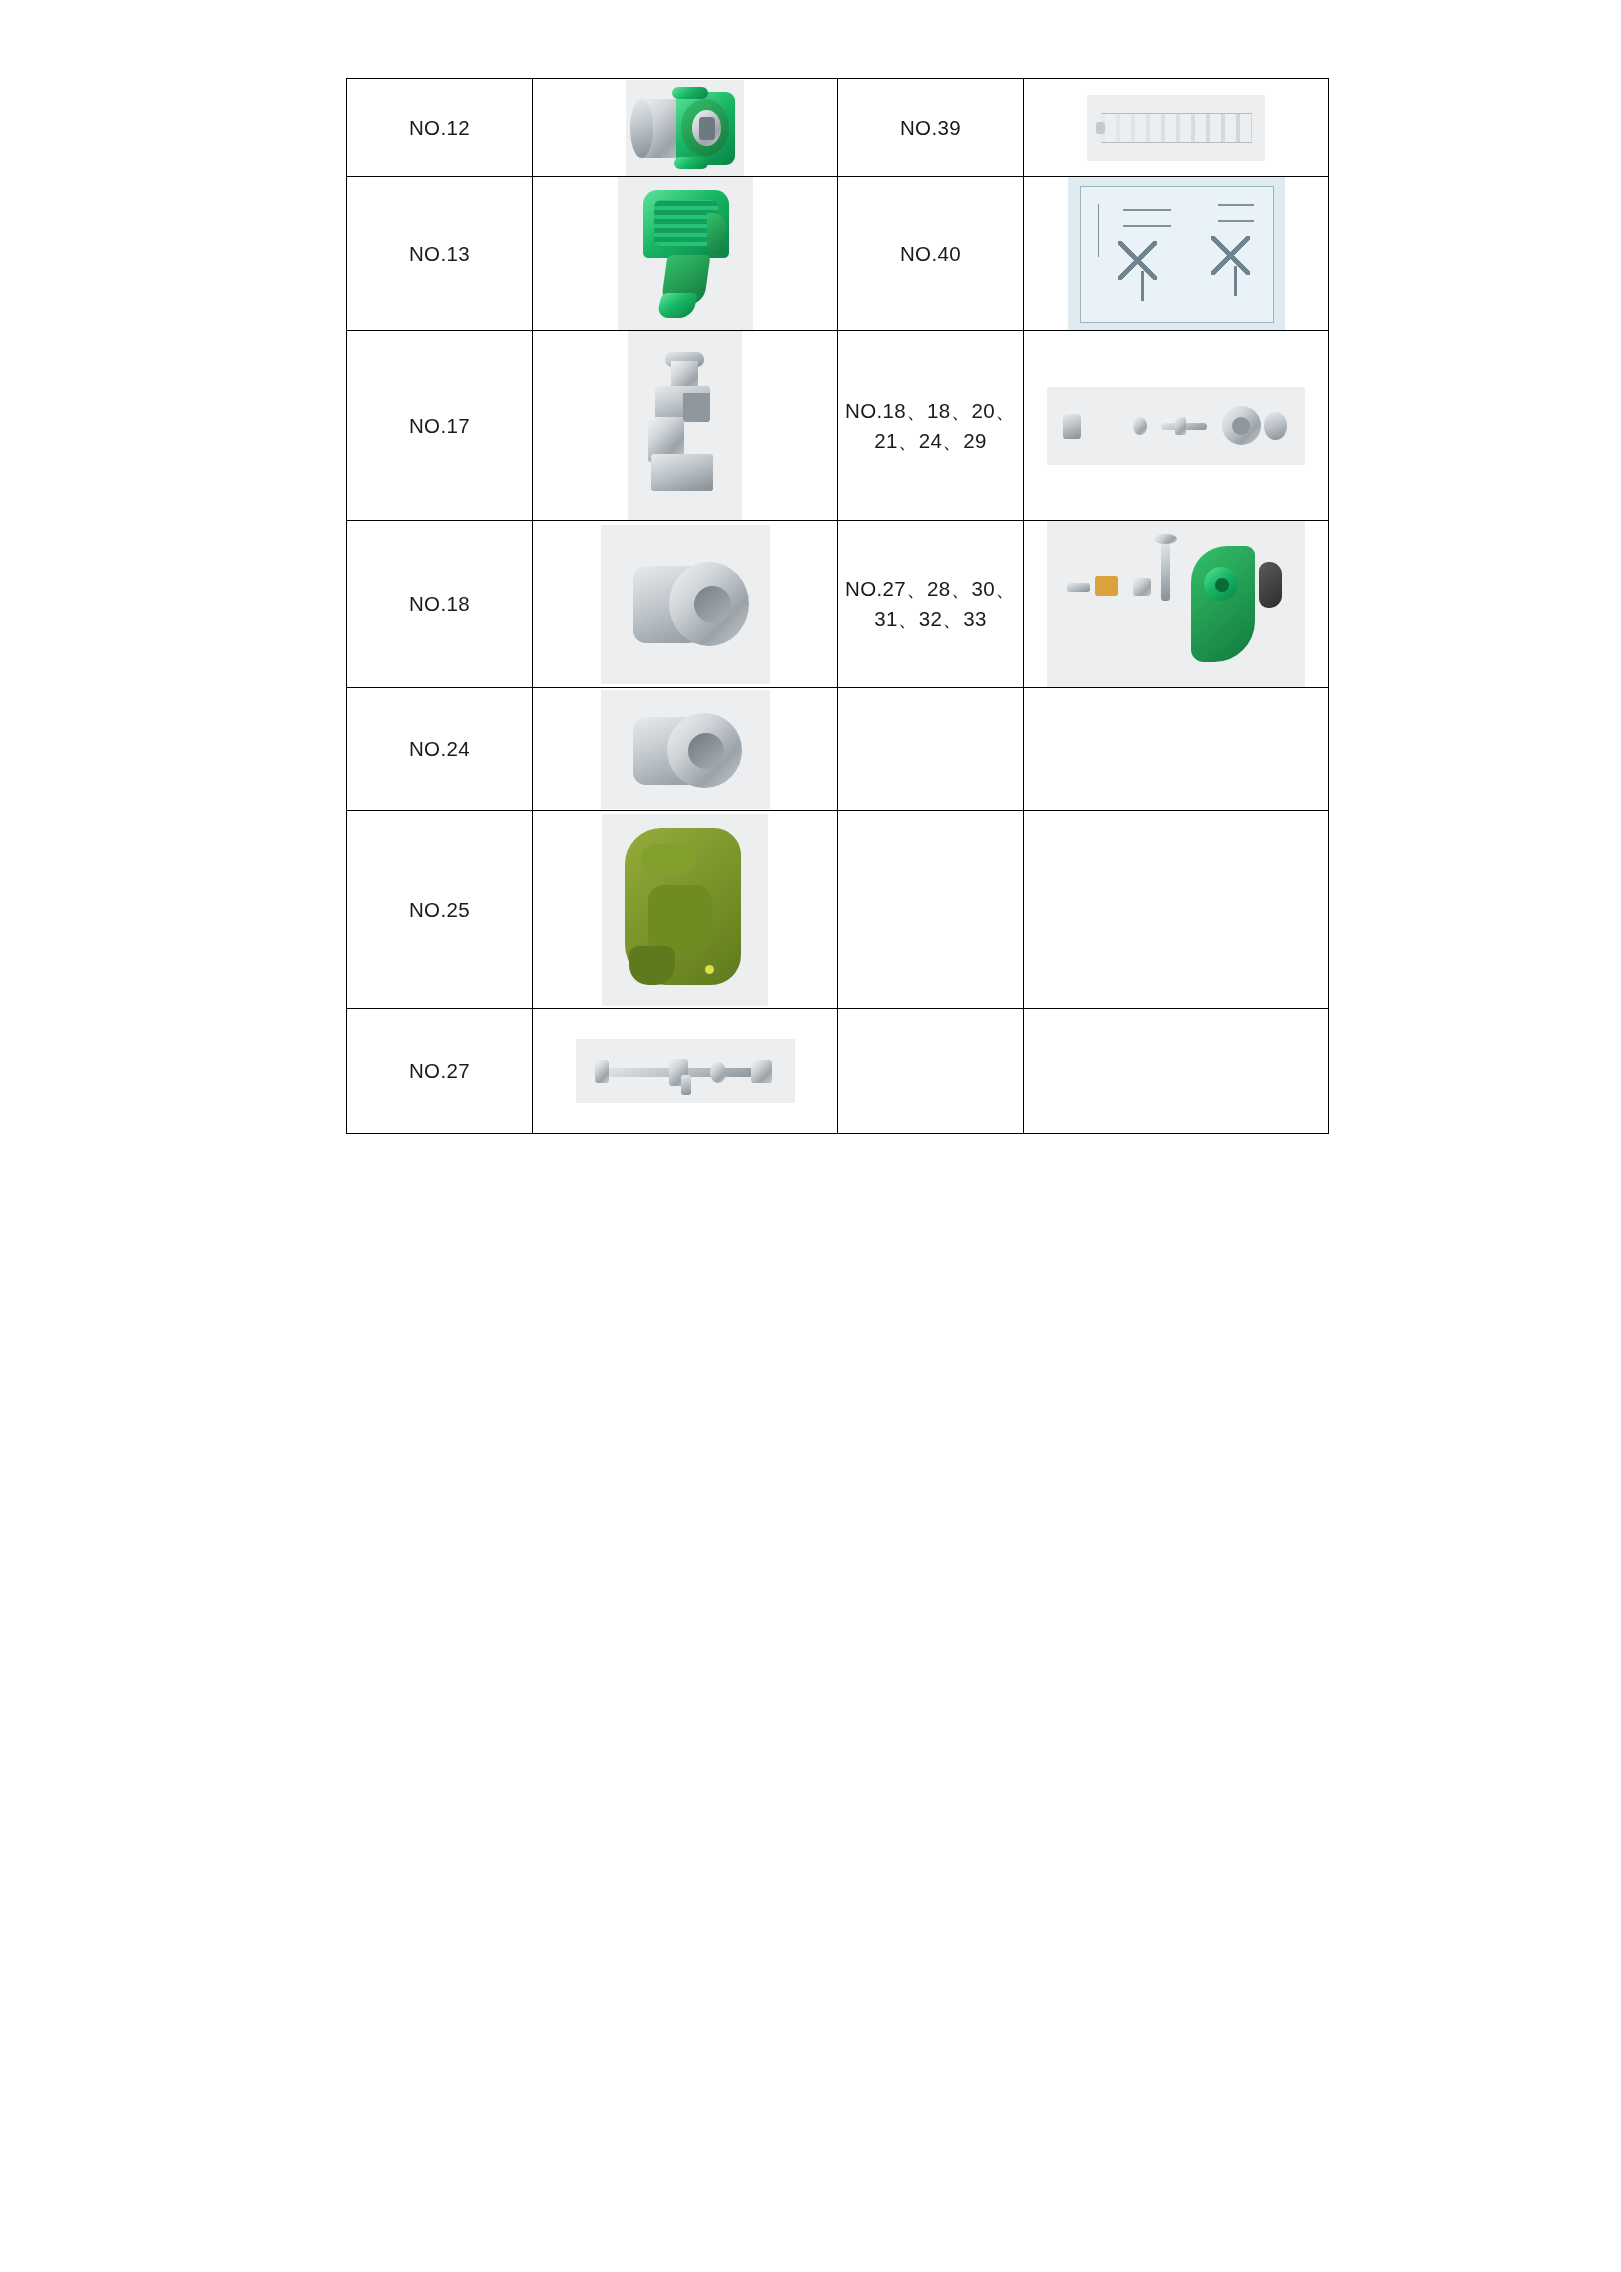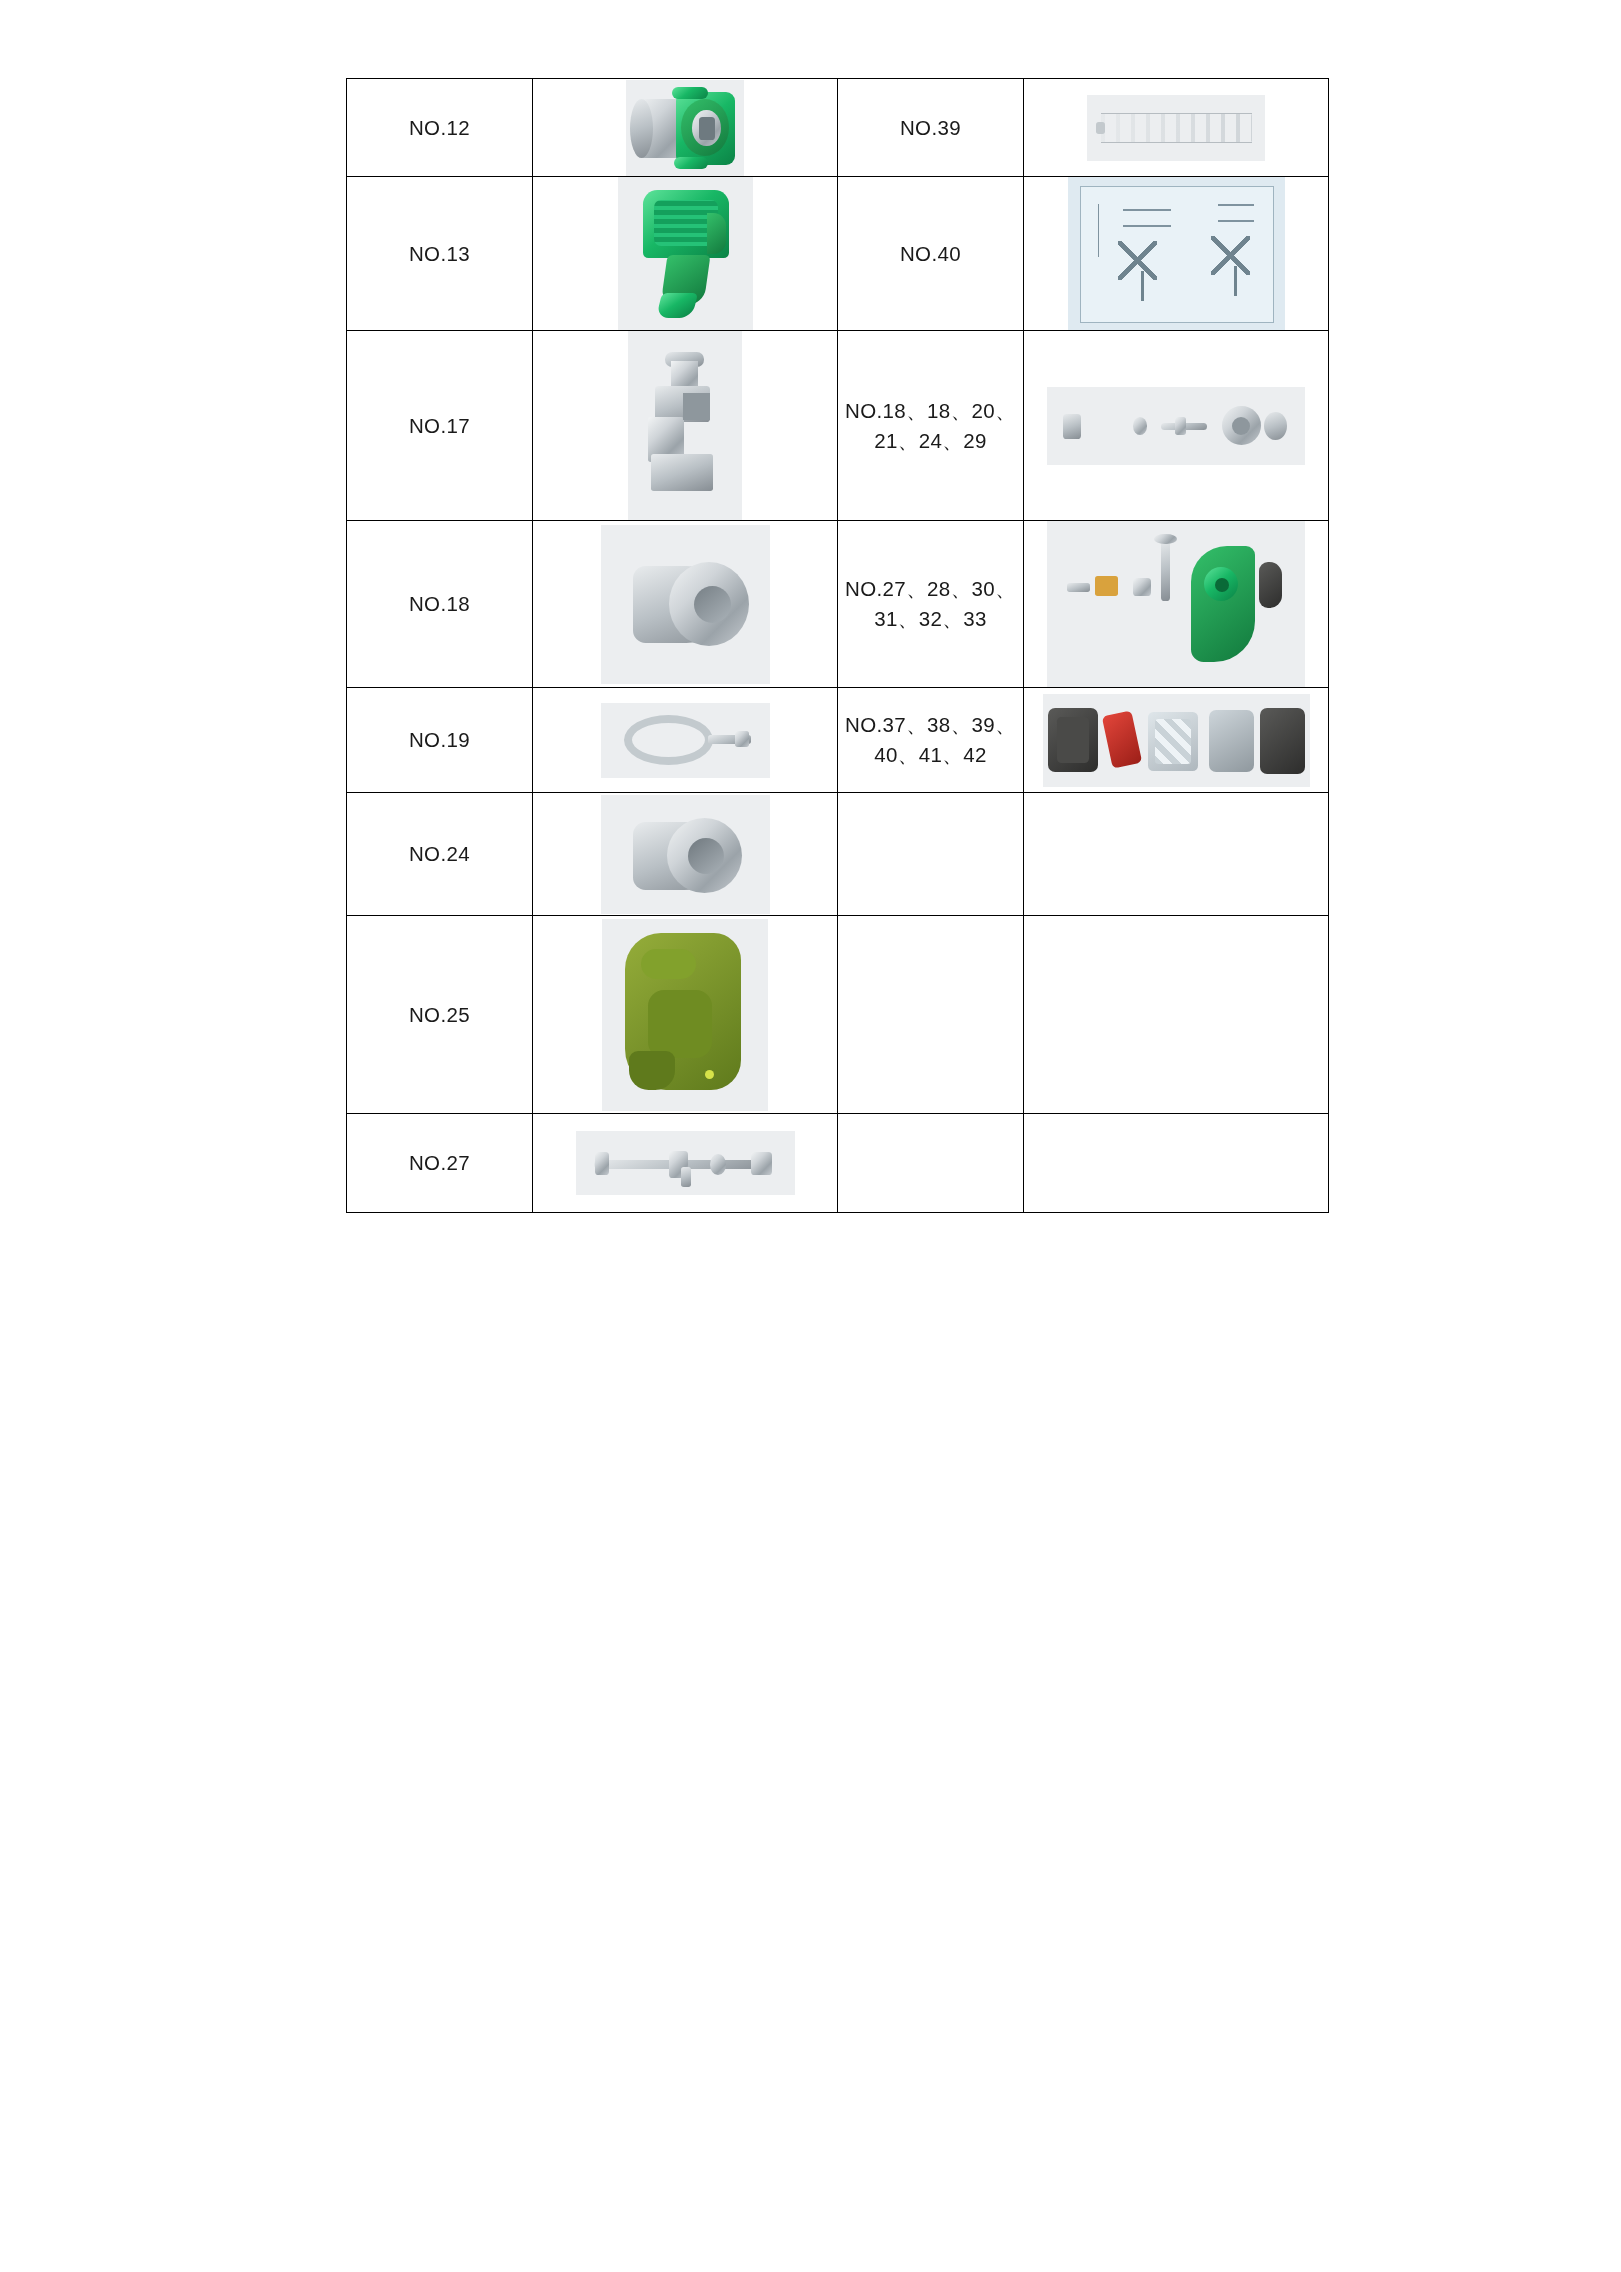--- a/index.html
+++ b/index.html
@@ -195,42 +195,20 @@
             <div class="sh metal2" style="left:114px;top:18px;width:9px;height:62px;border-radius:3.6px;"></div>
             <div class="sh metal" style="left:107px;top:12.5px;width:23px;height:10.7px;border-radius:50%;"></div>
             <div class="sh greenB" style="left:144px;top:25px;width:64px;height:116px;border-radius:36px 9px 41px 12.5px;"></div>
             <div class="sh greenA" style="left:157px;top:46px;width:34px;height:34px;border-radius:50%;"></div>
             <div class="sh" style="left:168px;top:57px;width:14.3px;height:14.3px;border-radius:50%;background:#0a6a38;"></div>
             <div class="sh darkA" style="left:212px;top:41px;width:23px;height:46px;border-radius:9px 12.5px 12.5px 9px;"></div>
           </div>
         </td>
       </tr>
 
-      <tr style="height:105px">
-        <td class="col-label label-cell">NO.19</td>
-        <td class="col-img img-cell">
-          <div class="thumb" style="width:169px;height:75px;">
-            <div class="sh" style="left:23px;top:12.5px;width:89px;height:50px;border-radius:50%;border:8px solid #c3cace;box-sizing:border-box;background:transparent;"></div>
-            <div class="sh metal2" style="left:107px;top:32px;width:43px;height:9px;border-radius:2.7px;"></div>
-            <div class="sh metal" style="left:134px;top:28.5px;width:14.3px;height:16px;border-radius:2.7px;"></div>
-          </div>
-        </td>
-        <td class="col-label label-cell">NO.37、38、39、40、41、42</td>
-        <td class="col-img img-cell">
-          <div class="thumb" style="width:267px;height:93px;">
-            <div class="sh darkA" style="left:5.3px;top:14.3px;width:50px;height:64px;border-radius:7.1px;"></div>
-            <div class="sh" style="left:14.3px;top:23px;width:32px;height:46px;background:#4a4a48;border-radius:4.5px;"></div>
-            <div class="sh" style="left:64px;top:19.6px;width:30px;height:53px;background:linear-gradient(150deg,#e2453a,#9c1f18);border-radius:5.3px;transform:rotate(-12deg);"></div>
-            <div class="sh" style="left:105px;top:18px;width:50px;height:59px;border-radius:5.3px;background:linear-gradient(150deg,#dfe6ea,#aeb7bd);"></div>
-            <div class="sh" style="left:112px;top:25px;width:36px;height:45px;background:repeating-linear-gradient(45deg,#c9d2d7 0 6.2px,#eef3f6 6.2px 12.5px);border-radius:3.6px;"></div>
-            <div class="sh" style="left:166px;top:16px;width:45px;height:62px;border-radius:7.1px;background:linear-gradient(150deg,#cdd5da,#8f989e);"></div>
-            <div class="sh darkA" style="left:217px;top:14.3px;width:45px;height:66px;border-radius:7.1px;"></div>
-          </div>
-        </td>
-      </tr>
 
 
 
       <tr style="height:123px">
         <td class="col-label label-cell">NO.24</td>
         <td class="col-img img-cell">
           <div class="thumb" style="width:169px;height:119px;">
             <div class="sh metal2" style="left:32px;top:27px;width:103px;height:68px;border-radius:12.5px 50% 50% 12.5px / 12.5px 50% 50% 12.5px;"></div>
             <div class="sh metal" style="left:66px;top:23px;width:75px;height:75px;border-radius:50%;"></div>
             <div class="sh" style="left:87px;top:43px;width:36px;height:36px;border-radius:50%;background:linear-gradient(140deg,#6f787e,#a8b0b6);"></div>
@@ -248,21 +226,21 @@
             <div class="sh" style="left:39px;top:30px;width:55px;height:30px;border-radius:18px;background:#82a12c;"></div>
             <div class="sh" style="left:46px;top:71px;width:64px;height:68px;border-radius:16px;background:#6f8c22;"></div>
             <div class="sh" style="left:27px;top:132px;width:46px;height:39px;border-radius:9px 9px 19.6px 19.6px;background:#5f7a1c;"></div>
             <div class="sh round" style="left:103px;top:151px;width:9px;height:9px;background:#d6e24a;"></div>
           </div>
         </td>
         <td class="col-label label-cell"></td>
         <td class="col-img img-cell"></td>
       </tr>
 
-      <tr style="height:99px">
+      <tr style="height:125px">
         <td class="col-label label-cell">NO.27</td>
         <td class="col-img img-cell">
           <div class="thumb" style="width:219px;height:64px;">
             <div class="sh metal2" style="left:18px;top:28.5px;width:176px;height:9px;border-radius:4.5px;"></div>
             <div class="sh metal" style="left:19.6px;top:21.4px;width:14.3px;height:23px;border-radius:3.6px;"></div>
             <div class="sh metal" style="left:93px;top:19.6px;width:19.6px;height:27px;border-radius:3.6px;"></div>
             <div class="sh metal" style="left:134px;top:23px;width:16px;height:21.4px;border-radius:50%;"></div>
             <div class="sh metal" style="left:175px;top:21.4px;width:21.4px;height:23px;border-radius:3.6px;"></div>
             <div class="sh metal2" style="left:105px;top:36px;width:10.7px;height:19.6px;border-radius:2.7px;"></div>
           </div>

